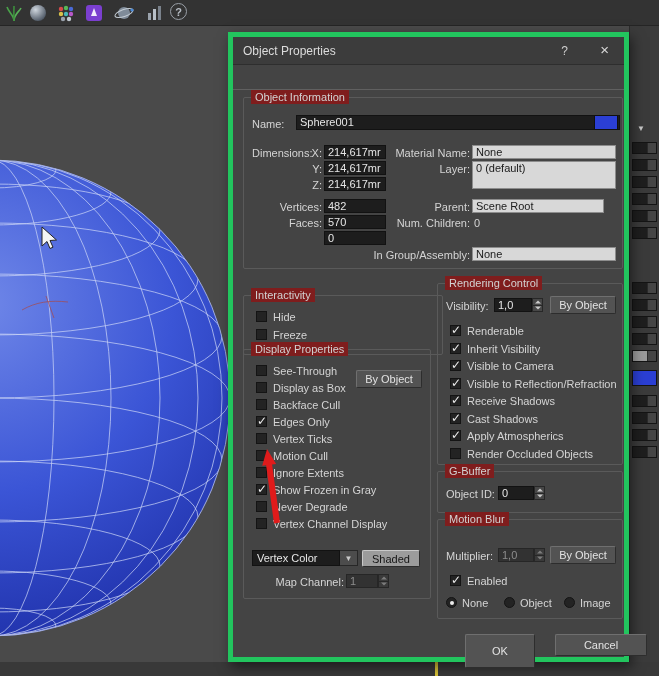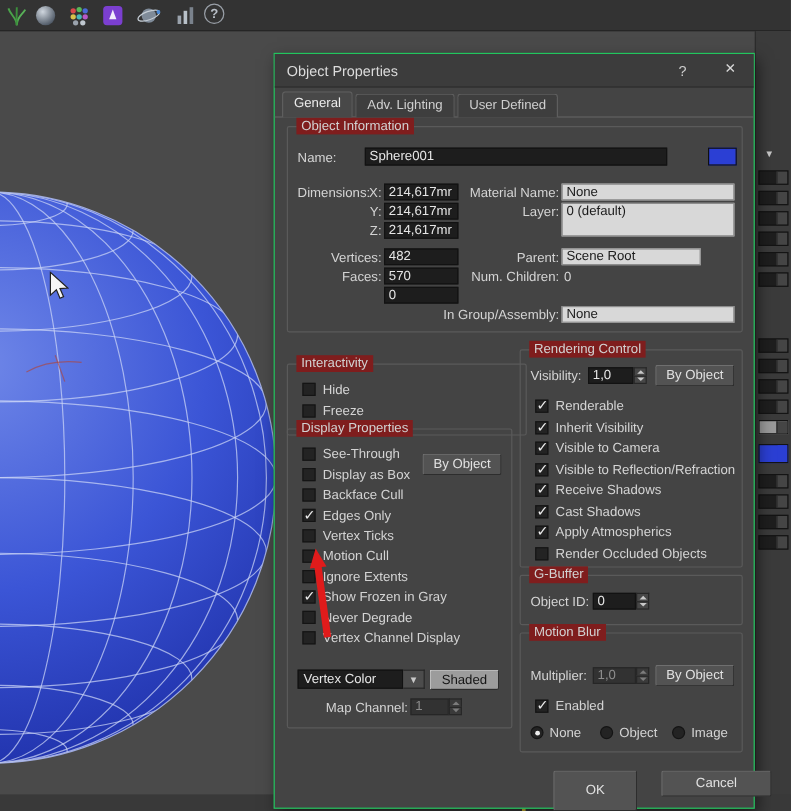--- a/index.html
+++ b/index.html
@@ -23,21 +23,21 @@
   #sidepanel { position:absolute; left:629px; top:26px; width:30px; height:650px; background:#3b3b3b; border-left:1px solid #2c2c2c; }
   .sp { position:absolute; left:2px; width:25px; height:12px; background:#1e1e1e; border:1px solid #141414; }
   .sp::after { content:""; position:absolute; right:0; top:0; bottom:0; width:8px; background:#454545; border-left:1px solid #2a2a2a; }
   .sp.light { background:#9a9a9a; }
   .sp.blue { background:#2b3fd4; height:16px; }
   .sp.blue::after { background:#2b3fd4; border-left:none; }
   #panel-arrow { position:absolute; left:7px; top:98px; font-size:8px; color:#c8c8c8; }
 
   
   #dialog { position:absolute; left:228px; top:32px; width:401px; height:630px; background:#444444;
-    border:1px solid #22c55e; box-shadow:3px 5px 12px rgba(0,0,0,0.5); z-index:10;margin-top:12px; }
+    border:5px solid #22c55e; box-shadow:3px 5px 12px rgba(0,0,0,0.5); z-index:10; }
   #titlebar { position:absolute; left:0; top:0; right:0; height:28px; background:#3c3c3c; border-bottom:1px solid #2e2e2e; }
   .dtitle { position:absolute; left:10px; top:7px; font-size:12px; color:#dcdcdc; }
   .dhelp  { position:absolute; right:56px; top:7px; font-size:12px; color:#cfcfcf; cursor:default; }
   .dclose { position:absolute; right:15px; top:4px; font-size:15px; color:#d8d8d8; cursor:default; }
 
   .tabs { position:absolute; left:6px; top:31px; display:flex; align-items:flex-end; gap:2px; z-index:2; }
   .tab { padding:3px 9px 4px; font-size:11px; color:#cfcfcf; background:#3e3e3e; border:1px solid #5e5e5e; border-bottom:none; border-radius:3px 3px 0 0; }
   .tab[data-active="true"] { background:#484848; padding-bottom:6px; color:#ececec; }
   .tabline { position:absolute; left:0; top:52px; width:100%; border-top:1px solid #606060; }
 
@@ -208,51 +208,46 @@
     <div id="timeline-tick"></div>
   </div>
 
   <div id="dialog">
     <div id="titlebar">
       <span class="dtitle">Object Properties</span>
       <span class="dhelp">?</span>
       <span class="dclose">×</span>
     </div>
 
-    <div class="tabs">
-      <div class="tab" data-active="true">General</div>
-      <div class="tab" data-active="false">Adv. Lighting</div>
-      <div class="tab" data-active="false">User Defined</div>
-    </div>
     <div class="tabline"></div>
 
     <div class="group" style="left:10px;top:60px;width:380px;height:172px">
       <span class="gt">Object Information</span>
 
       <span class="lbl" style="left:8px;top:20px">Name:</span>
-      <div class="dfield" style="left:64px;top:17px;width:252px;height:15px">Sphere001</div>
+      <div class="dfield" style="left:52px;top:17px;width:324px;height:15px">Sphere001</div>
       <div class="swatch" style="left:350px;top:17px;width:24px;height:15px"></div>
 
       <span class="lbl" style="left:8px;top:49px">Dimensions:</span>
       <span class="lbl r" style="left:58px;top:49px;width:20px">X:</span>
       <div class="dfield" style="left:80px;top:47px;width:62px;height:14px">214,617mr</div>
       <span class="lbl r" style="left:58px;top:65px;width:20px">Y:</span>
       <div class="dfield" style="left:80px;top:63px;width:62px;height:14px">214,617mr</div>
       <span class="lbl r" style="left:58px;top:81px;width:20px">Z:</span>
       <div class="dfield" style="left:80px;top:79px;width:62px;height:14px">214,617mr</div>
 
       <span class="lbl r" style="left:130px;top:49px;width:96px">Material Name:</span>
       <div class="lfield" style="left:228px;top:47px;width:144px;height:14px">None</div>
       <span class="lbl r" style="left:130px;top:65px;width:96px">Layer:</span>
       <div class="lfield" style="left:228px;top:63px;width:144px;height:28px">0 (default)</div>
 
       <span class="lbl r" style="left:8px;top:103px;width:70px">Vertices:</span>
       <div class="dfield" style="left:80px;top:101px;width:62px;height:14px">482</div>
       <span class="lbl r" style="left:130px;top:103px;width:96px">Parent:</span>
-      <div class="lfield" style="left:228px;top:101px;width:116px;height:14px">Scene Root</div>
+      <div class="lfield" style="left:228px;top:101px;width:132px;height:14px">Scene Root</div>
 
       <span class="lbl r" style="left:8px;top:119px;width:70px">Faces:</span>
       <div class="dfield" style="left:80px;top:117px;width:62px;height:14px">570</div>
       <span class="lbl r" style="left:130px;top:119px;width:96px">Num. Children:</span>
       <span class="lbl" style="left:230px;top:119px">0</span>
 
       <div class="dfield" style="left:80px;top:133px;width:62px;height:14px">0</div>
 
       <span class="lbl r" style="left:96px;top:151px;width:130px">In Group/Assembly:</span>
       <div class="lfield" style="left:228px;top:149px;width:144px;height:14px">None</div>

